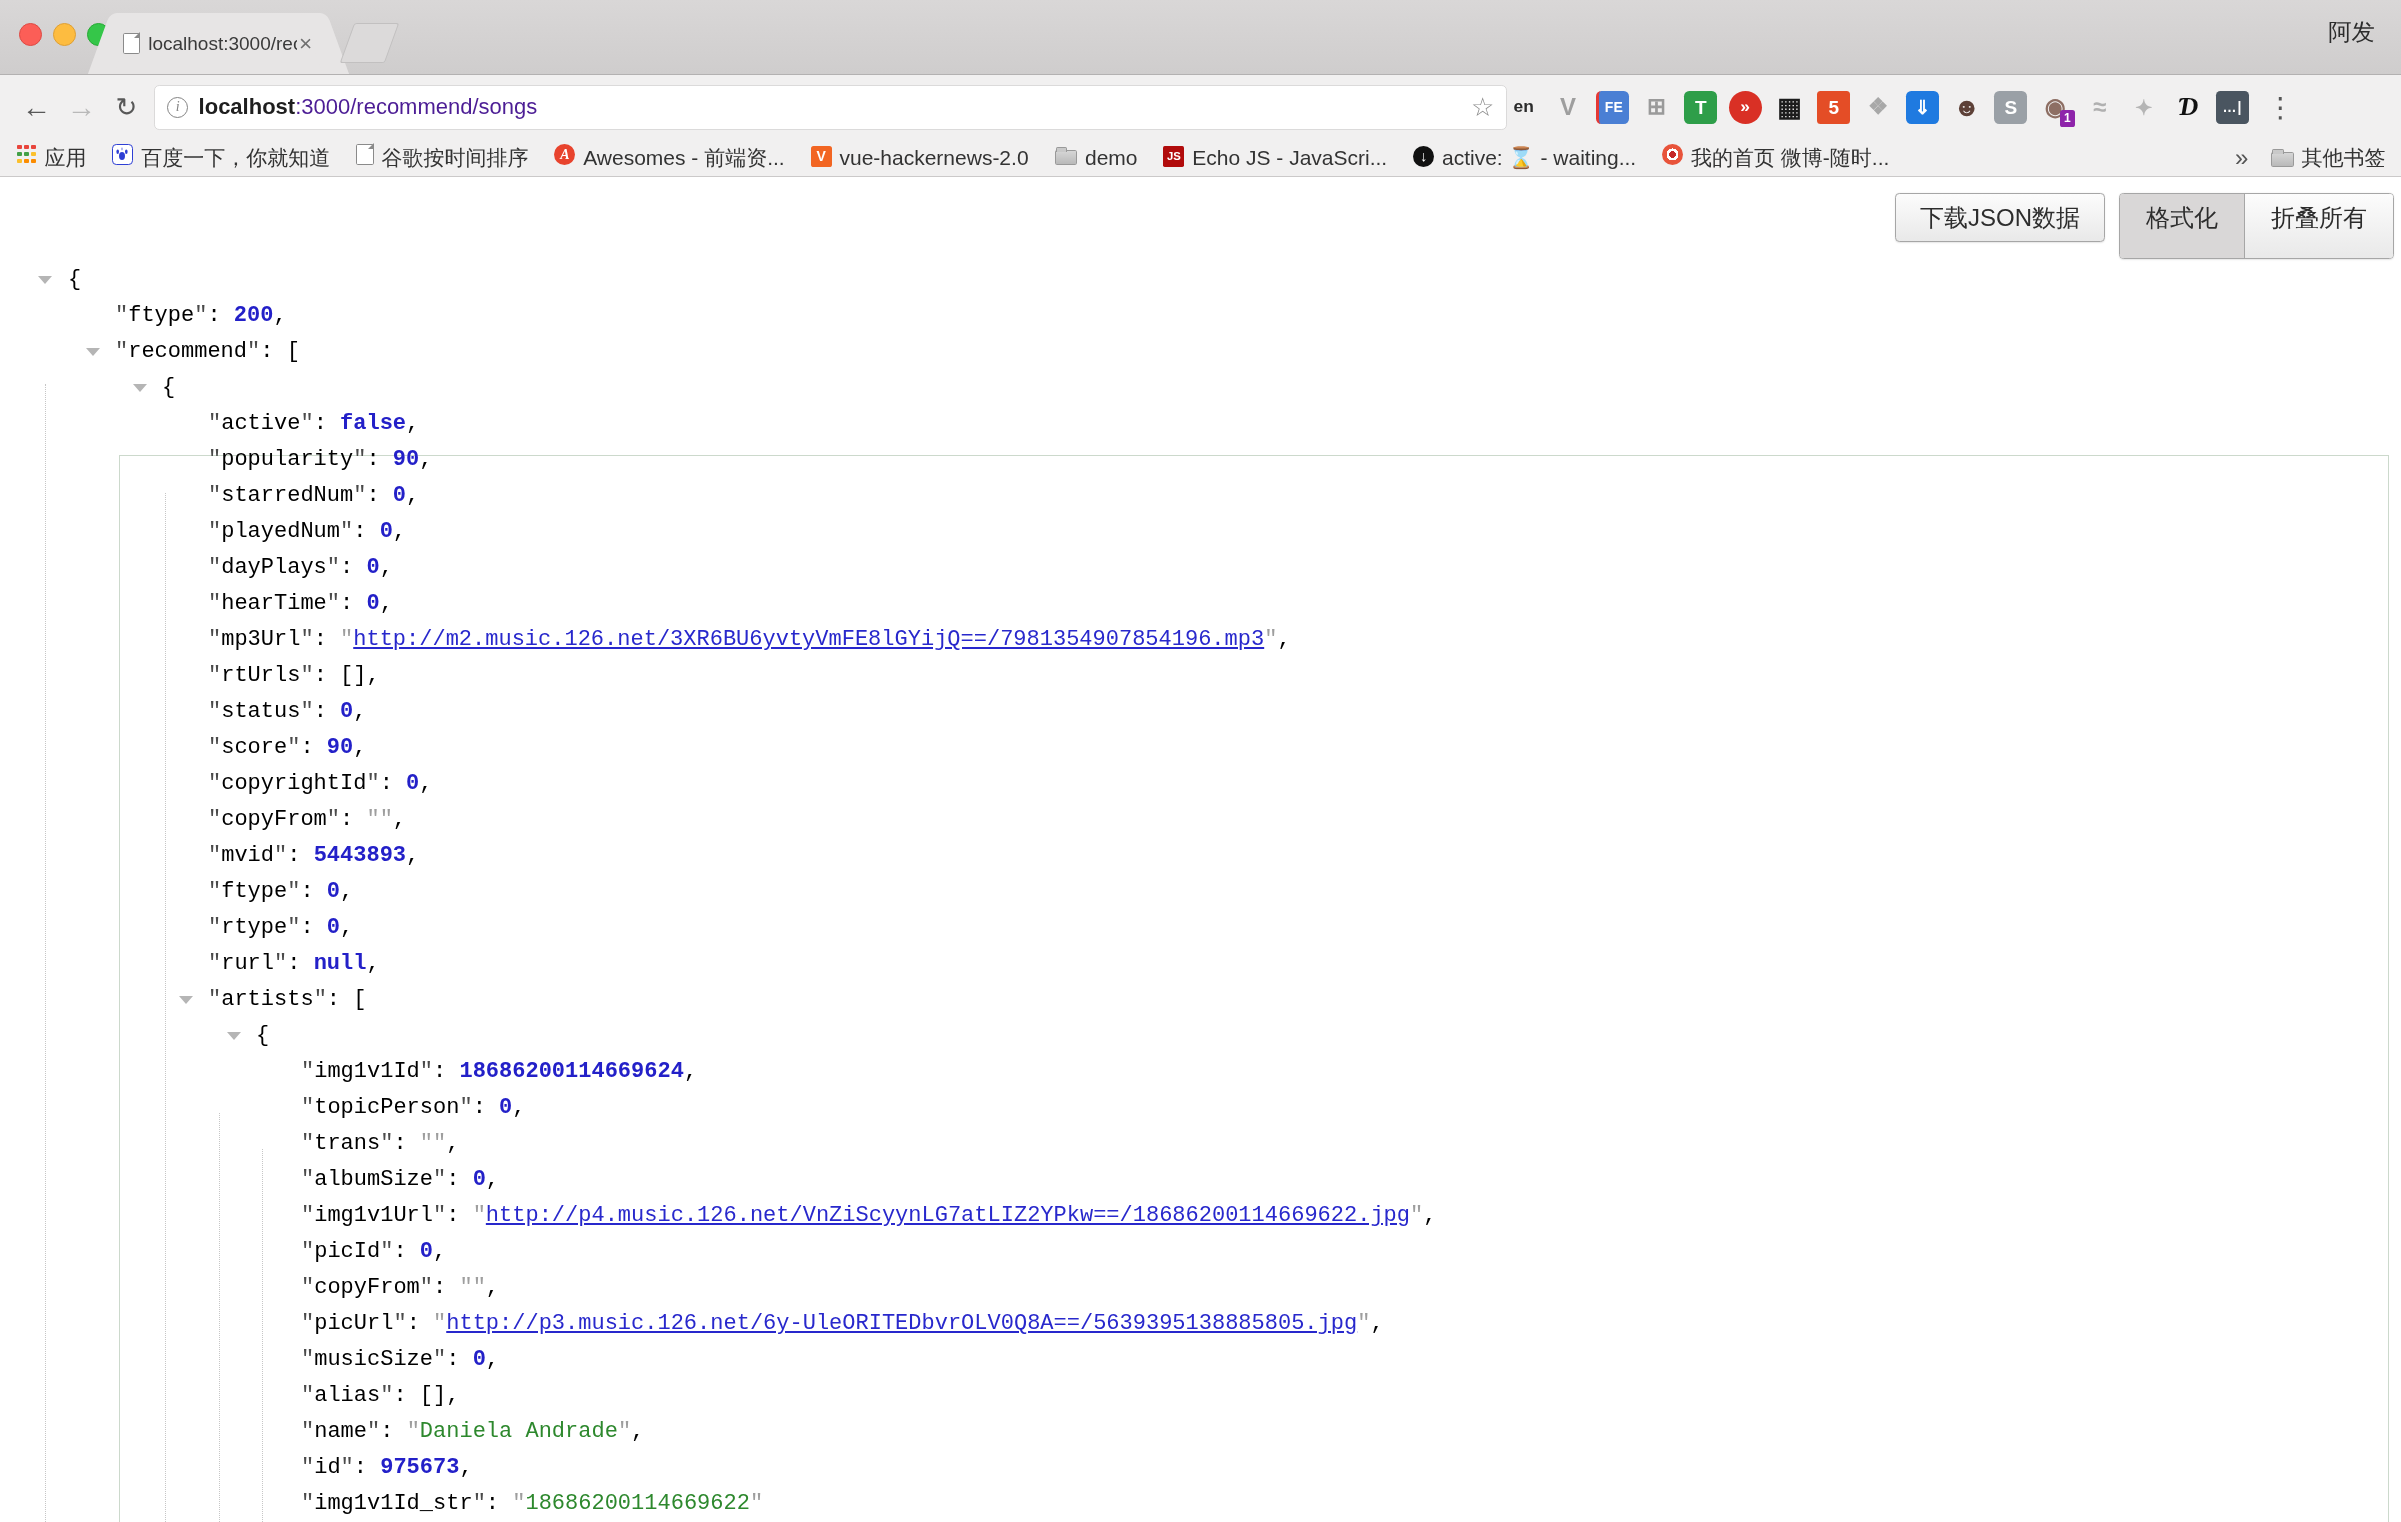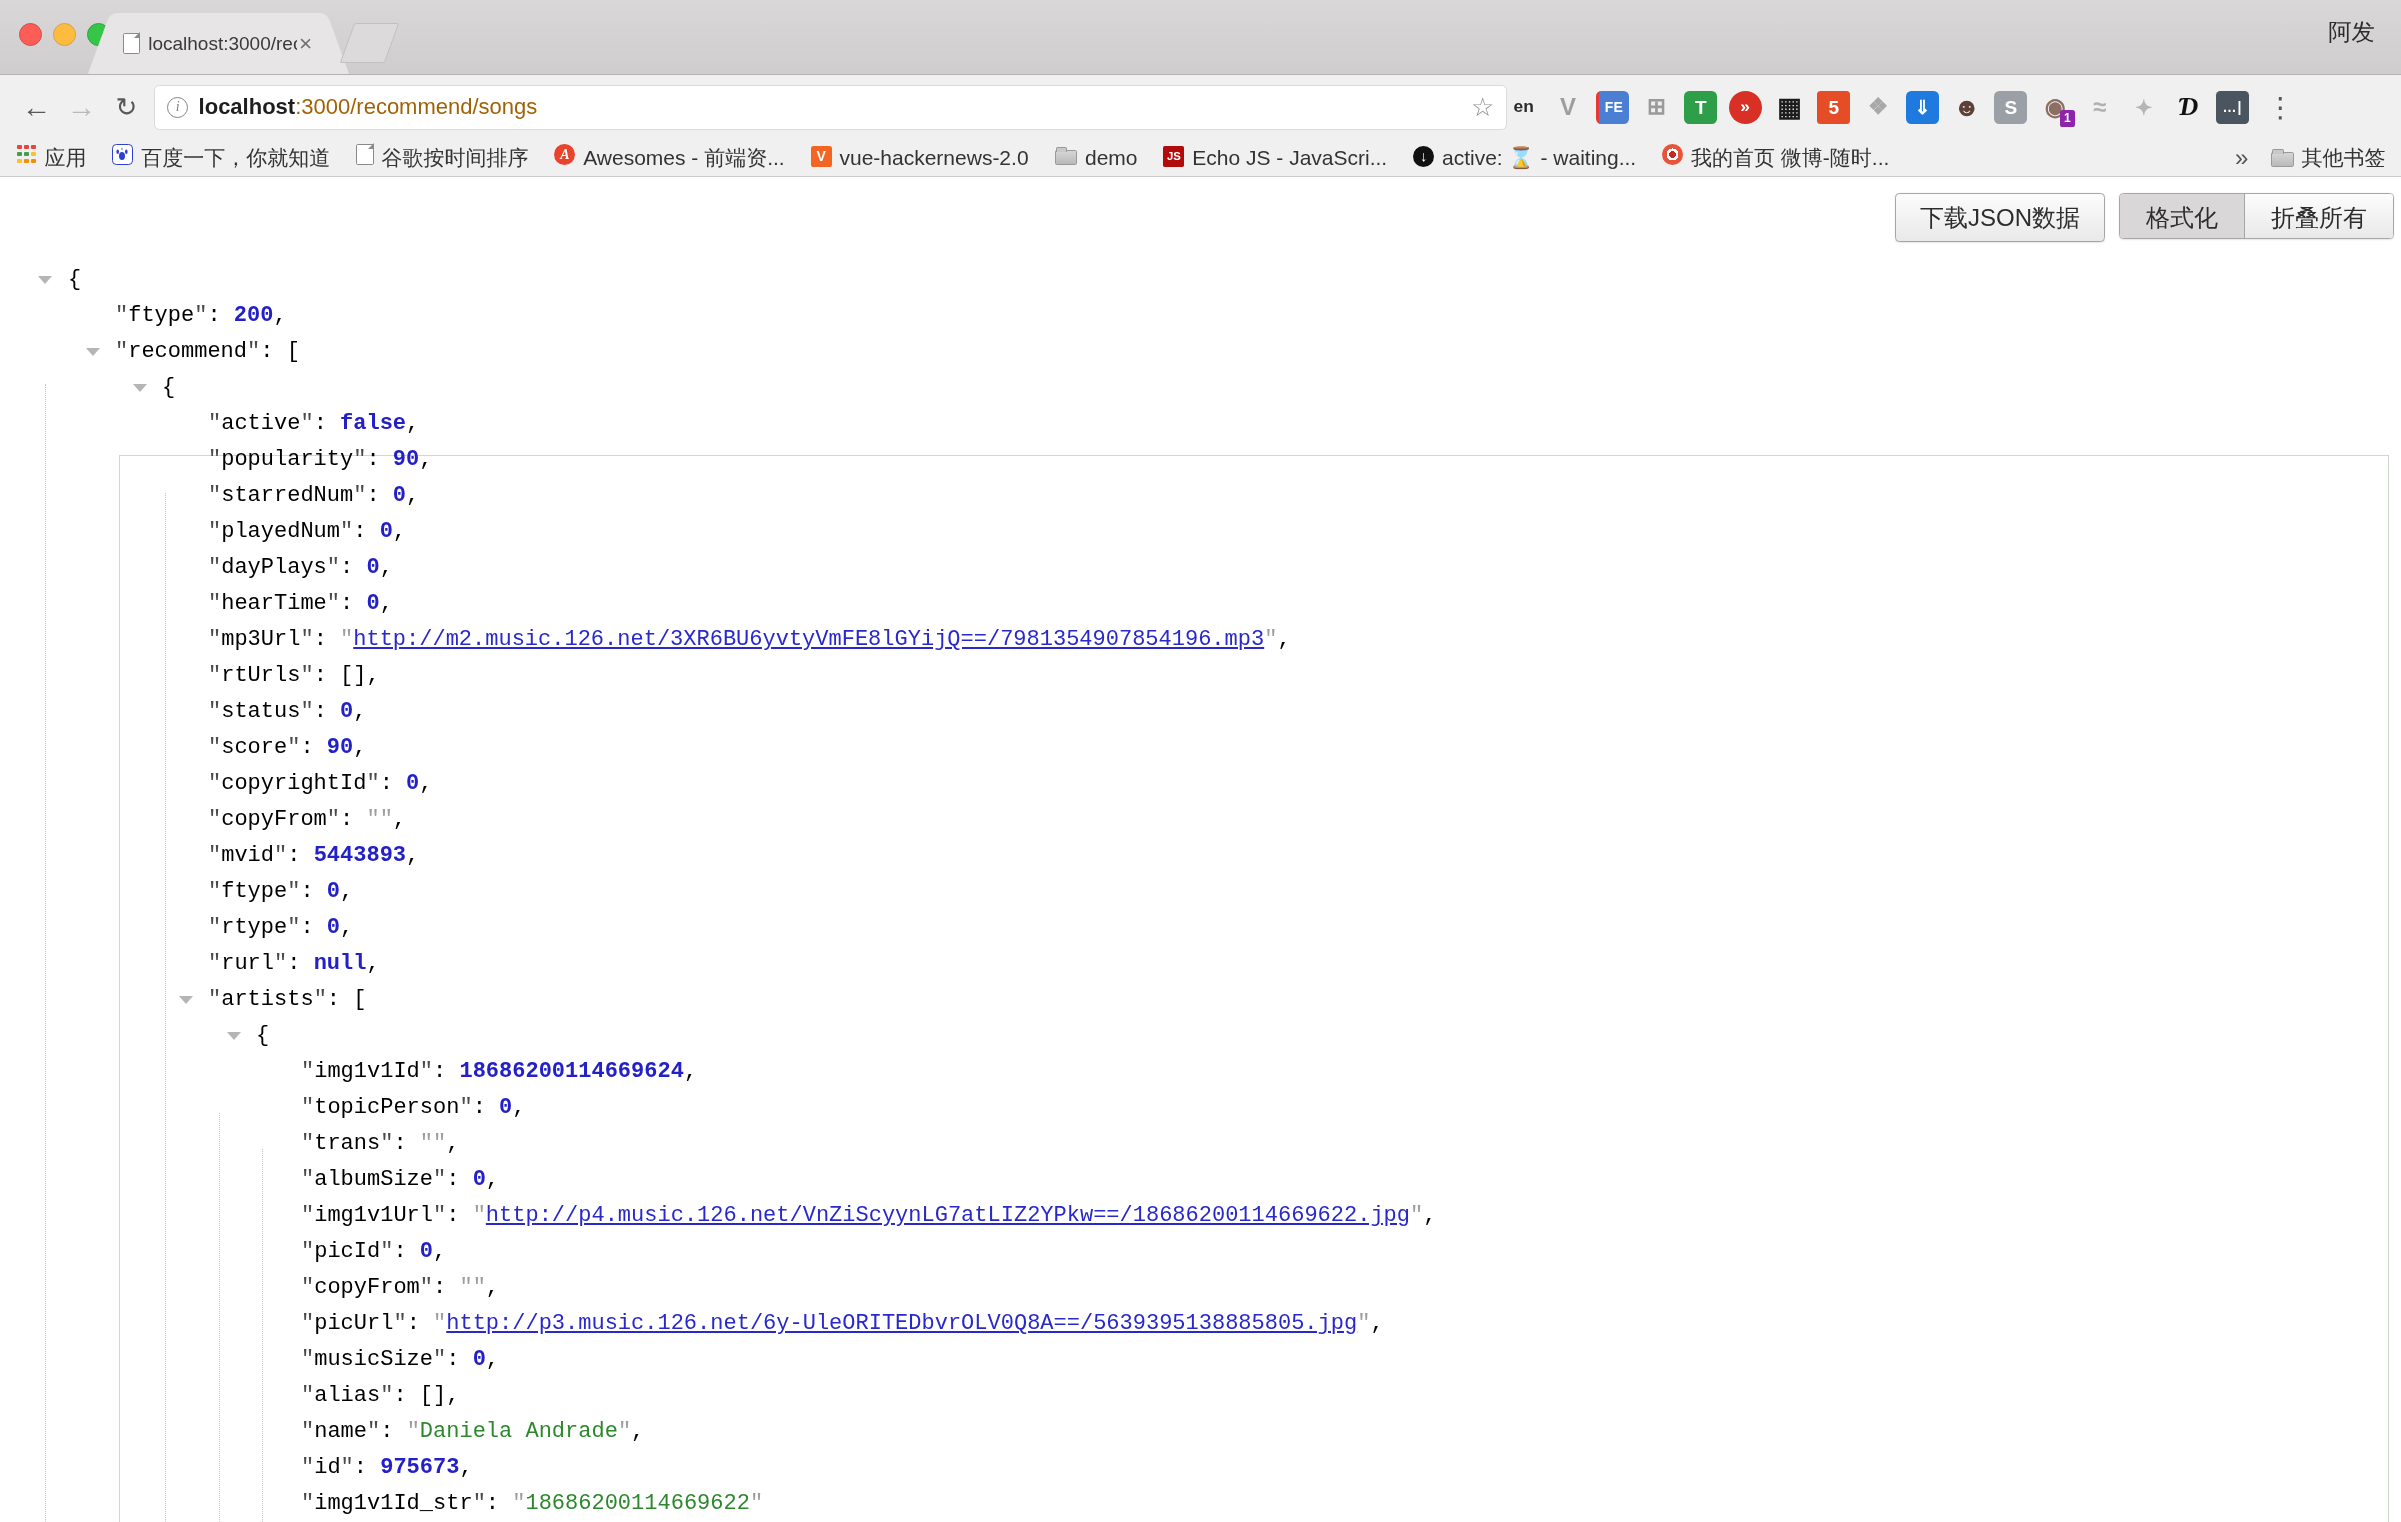--- a/index.html
+++ b/index.html
@@ -36,21 +36,21 @@
   .navbtn { font-size:29.5px; color:#585858; width:45px; text-align:center; flex:none; }
   .navbtn.disabled { color:#b9b9b9; }
   .navbtn.reload { font-size:26px; }
   .urlbar { width:1353px; height:45px; background:#fff; border:0.9px solid #dbdada;
     border-radius:5.2px; display:flex; align-items:center; padding:0 12px; margin-left:5.2px; flex:none; }
   .info-ic { width:21px; height:21px; border:1.7px solid #838383; border-radius:50%;
     color:#838383; font-size:14px; line-height:18px; text-align:center; font-style:italic;
     font-family:"Liberation Serif", serif; flex:none; }
   .url-text { font-size:22px; margin-left:10.4px; white-space:nowrap; flex:1; overflow:hidden; }
   .url-host { color:#1e1e1e; }
-  .url-rest { color:#a16207; }
+  .url-rest { color:#4c1d95; }
   .star-ic { font-size:26px; color:#8d8d8d; flex:none; }
   .extrow { display:flex; align-items:center; gap:11.3px; }
   .ext { position:relative; width:33px; height:33px; border-radius:5.2px; display:flex;
     align-items:center; justify-content:center; font-weight:bold; flex:none; }
   .ext .g { font-size:19px; line-height:1; }
   .x-en { color:#2b2b2b; } .x-en .g { font-size:17.4px; }
   .x-v { color:#9e9e9e; } .x-v .g { font-size:24px; }
   .x-fe { background:#4a7fd4; color:#fff; border-left:3.5px solid #e53935; } .x-fe .g{ font-size:14px; }
   .x-site { color:#9a9a9a; } .x-site .g { font-size:22.6px; }
   .x-tm { background:#2e9e49; color:#fff; }
@@ -106,21 +106,21 @@
   .bm-right { margin-left:auto; display:flex; align-items:center; }
   .bm-chevron { font-size:24px; color:#555; margin-right:22.6px; }
 
   
   .content { position:absolute; left:0; top:177px; width:2401px; height:1346px; background:#fff; }
   .pg-buttons { position:absolute; top:15.6px; right:7px; display:flex; gap:14px; }
   .btn { height:49px; line-height:47px; font-size:24px; color:#2d2d2d; padding:0 24px;
     border:0.9px solid #a6a6a6; border-radius:4.3px; background:linear-gradient(#fcfcfc,#e9e9e9);
     box-shadow:0 0.9px 1.7px rgba(0,0,0,.10); }
   .seg { display:flex; border:0.9px solid #a6a6a6; border-radius:4.3px; overflow:hidden;
-    box-shadow:0 0.9px 1.7px rgba(0,0,0,.10); height:46px; }
+    box-shadow:0 0.9px 1.7px rgba(0,0,0,.10); height:66px; }
   .seg .sbtn { line-height:47px; font-size:24px; color:#2d2d2d; padding:0 26px; }
   .seg .active { background:#d9d7d7; border-right:0.9px solid #a6a6a6; }
   .seg .plain { background:linear-gradient(#fcfcfc,#e9e9e9); }
 
   
   .json-wrap { position:absolute; left:0; top:85px; width:2401px; bottom:0;
     font-family:"Liberation Mono","DejaVu Sans Mono",monospace; font-size:22px; color:#000; }
   .elem-box { position:absolute; left:119px; top:193px; width:2270px; height:1215px;
     border:0.9px solid #ccd9cc; }
   .guide { position:absolute; width:0; border-left:0.9px dotted #c6c6c6; bottom:-8.7px; }

